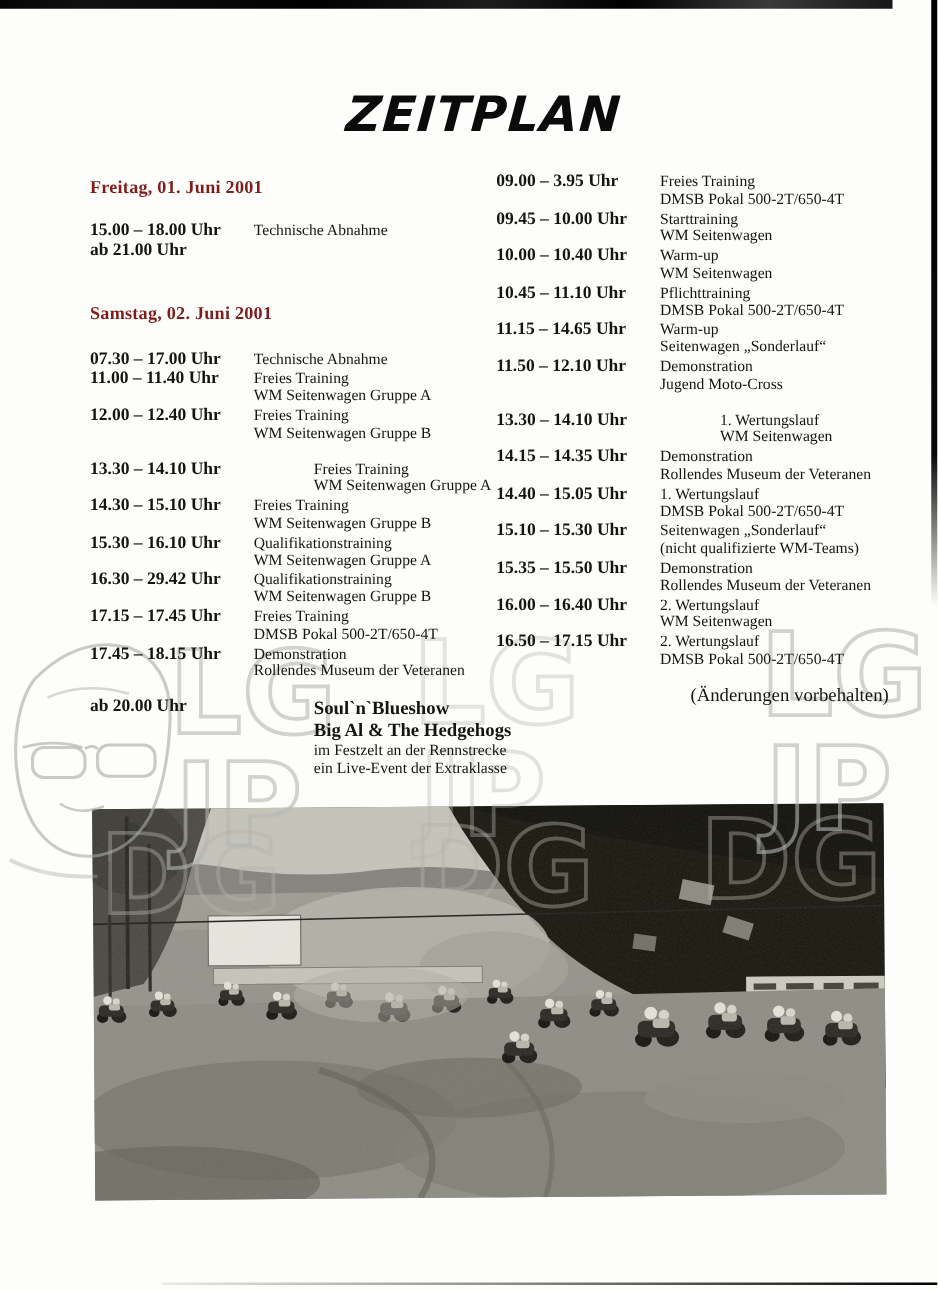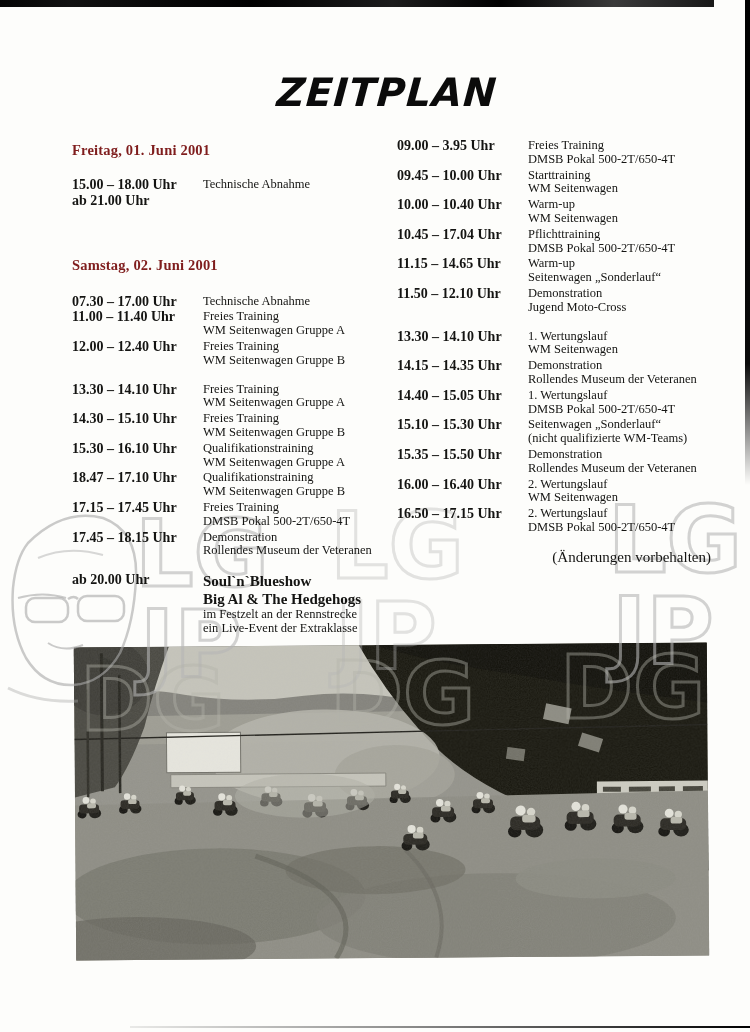--- a/index.html
+++ b/index.html
@@ -18,25 +18,25 @@
   
   .title{position:absolute;top:70px;left:0;width:100%;text-align:center;z-index:2;
     font-family:"DejaVu Sans",sans-serif;font-weight:bold;font-style:italic;
     font-size:39px;letter-spacing:1px;transform:translateX(12px) skewX(-4deg);color:#0b0b0b;}
   
   .col{position:absolute;z-index:2;}
   .col-left{left:72px;top:142px;width:324px;}
   .col-right{left:397px;top:139px;width:316px;}
   .day-header{font-size:14.5px;font-weight:700;letter-spacing:.2px;color:#7f1d1d;}
   .day-friday .day-header{margin-bottom:19px;}
-  .day-saturday{margin-top:49px;}
+  .day-saturday{margin-top:35px;}
   .day-saturday .day-header{margin-bottom:21px;}
   .day-sunday .day-header{margin-bottom:16px;}
   .row{display:flex;align-items:flex-start;margin-bottom:2px;}
-  .row.gap{margin-top:15px;}
+  .row.gap{margin-top:15px;gap:48px;}
   .time{width:131px;flex:none;font-weight:700;font-size:14px;line-height:13.8px;white-space:nowrap;}
   .lines{flex:1;font-size:12.5px;line-height:13.8px;}
   .line{white-space:nowrap;}
   .line.bold{font-weight:400;}
   .line.big{font-size:15px;line-height:17.5px;font-weight:700;}
   .line.spaced{font-weight:700;font-size:13px;letter-spacing:4.5px;}
   .note{text-align:right;margin-top:14px;font-size:15px;padding-right:2px;}
   
   .watermark{position:absolute;left:0;top:468px;width:750px;height:300px;z-index:1;pointer-events:none;}
   
@@ -102,21 +102,21 @@
         </div>
       </div>
       <div class="row">
         <span class="time">15.30 – 16.10 Uhr</span>
         <div class="lines">
           <div class="line bold">Qualifikationstraining</div>
           <div class="line bold">WM Seitenwagen Gruppe A</div>
         </div>
       </div>
       <div class="row">
-        <span class="time">18.47 – 17.10 Uhr</span>
+        <span class="time">16.30 – 29.42 Uhr</span>
         <div class="lines">
           <div class="line bold">Qualifikationstraining</div>
           <div class="line bold">WM Seitenwagen Gruppe B</div>
         </div>
       </div>
       <div class="row">
         <span class="time">17.15 – 17.45 Uhr</span>
         <div class="lines">
           <div class="line">Freies Training</div>
           <div class="line">DMSB Pokal 500-2T/650-4T</div>
@@ -157,21 +157,21 @@
         </div>
       </div>
       <div class="row">
         <span class="time">10.00 – 10.40 Uhr</span>
         <div class="lines">
           <div class="line bold">Warm-up</div>
           <div class="line bold">WM Seitenwagen</div>
         </div>
       </div>
       <div class="row">
-        <span class="time">10.45 – 17.04 Uhr</span>
+        <span class="time">10.45 – 11.10 Uhr</span>
         <div class="lines">
           <div class="line">Pflichttraining</div>
           <div class="line">DMSB Pokal 500-2T/650-4T</div>
         </div>
       </div>
       <div class="row">
         <span class="time">11.15 – 14.65 Uhr</span>
         <div class="lines">
           <div class="line">Warm-up</div>
           <div class="line">Seitenwagen „Sonderlauf“</div>

